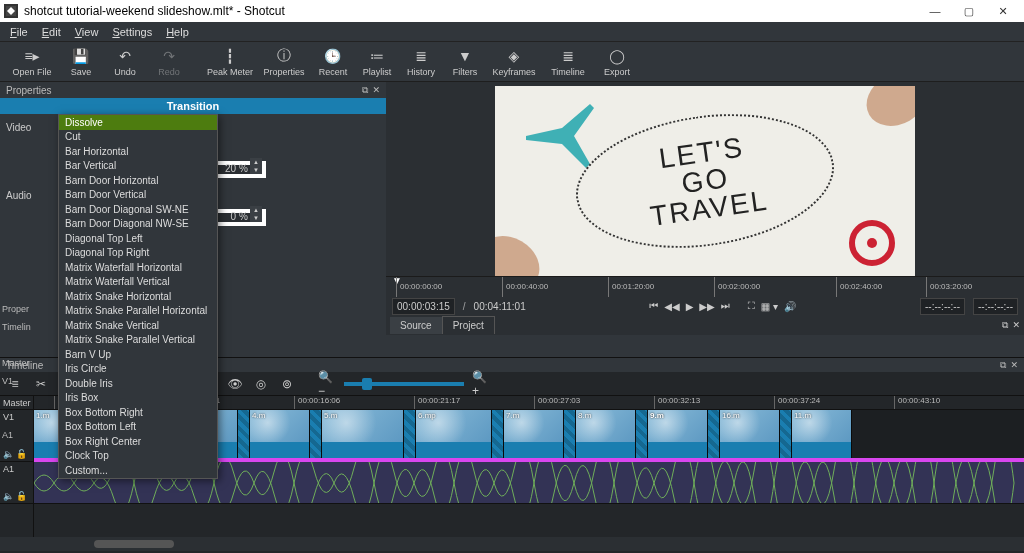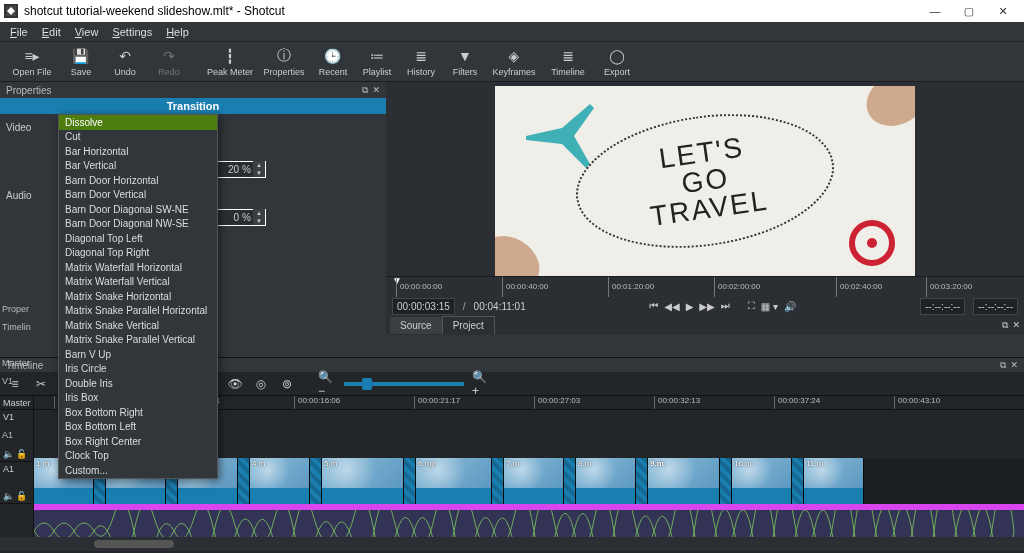--- a/index.html
+++ b/index.html
@@ -26,21 +26,21 @@
   .panels { display:flex; height:253px; }
   .panel-left { width:386px; display:flex; flex-direction:column; position:relative; }
   .panel-header { height:16px; padding:2px 6px; font-size:10px; background:#31363b; color:#bbb; display:flex; align-items:center; justify-content:space-between;}
   .panel-header .ctl { display:flex; gap:4px; }
   .panel-header .ctl span { font-size:9px; cursor:default; }
   .transition-tab { background:#1a7eb0; color:#fff; height:16px; display:flex; align-items:center; justify-content:center; font-size:11px; font-weight:bold; }
   .prop-body { flex:1; background:#31363b; position:relative; }
   .prop-row { display:flex; align-items:center; height:22px; }
   .prop-label { width:56px; text-align:left; padding-left:6px; font-size:10px; color:#ccc; }
   .prop-value-area { flex:1; }
-  .spin { display:inline-flex; align-items:center; background:#2a2e32; border:1px solid #ffffff; height:17px; }
+  .spin { display:inline-flex; align-items:flex-end; background:#2a2e32; border:4px solid #ffffff; height:17px; }
   .spin .val { width:30px; text-align:right; padding-right:3px; font-size:10px; }
   .spin .unit { font-size:10px; padding-right:2px; }
   .spin .arrows { width:12px; display:flex; flex-direction:column; }
   .spin .arrow { height:8px; font-size:6px; display:flex; align-items:center; justify-content:center; background:#3a3f44; }
   
   .dropdown { position:absolute; left:58px; top:0; width:160px; background:#31363b; border:1px solid #555; z-index:50; box-shadow:2px 2px 8px rgba(0,0,0,0.5); }
   .dropdown .ditem { height:14.5px; padding:0 6px; font-size:10px; color:#ddd; display:flex; align-items:center; white-space:nowrap; }
   .dropdown .ditem.sel { background:#4d7c0f; color:#fff; }
   
   .panel-right { flex:1; display:flex; flex-direction:column; background:#2b2f33; }
@@ -75,21 +75,21 @@
   .zoom-slider { width:120px; height:4px; background:#1a7eb0; position:relative; }
   .zoom-slider::after { content:''; position:absolute; left:18px; top:-4px; width:10px; height:12px; background:#1a7eb0; border-radius:2px;}
   .tl-body { position:relative; height:calc(100% - 38px - 16px); display:flex; }
   .tl-tracks-head { width:34px; background:#232629; border-right:1px solid #111; display:flex; flex-direction:column;}
   .track-head { flex:1; border-bottom:1px solid #111; display:flex; flex-direction:column; align-items:center; justify-content:center; font-size:9px; color:#ccc; position:relative;}
   .track-head .tname { position:absolute; top:2px; left:3px; }
   .track-head .ticons { position:absolute; bottom:2px; left:3px; font-size:9px; display:flex; gap:2px; }
   .tl-tracks-body { flex:1; position:relative; overflow:hidden;}
   .tl-ruler { height:14px; background:#232629; border-bottom:1px solid #111; position:relative; font-size:8px; color:#bbb;}
   .tl-ruler .tk { position:absolute; top:0; border-left:1px solid #666; height:100%; padding-left:3px; }
-  .vtrack { height:52px; background:#1c1f22; border-bottom:6px solid #d946ef; position:relative; display:flex; align-items:stretch; overflow:hidden;margin-top:48px;}
+  .vtrack { height:52px; background:#1c1f22; border-bottom:4px solid #d946ef; position:relative; display:flex; align-items:stretch; overflow:hidden;}
   .clip { height:100%; position:relative; border-right:1px solid #0a0a0a; background:#1a7eb0; }
   .clip .thumb { position:absolute; left:0; top:0; right:0; height:66%; background:linear-gradient(135deg,#8bbcd9,#5d99c2); overflow:hidden;}
   .clip .thumb::after { content:''; position:absolute; inset:0; background:radial-gradient(circle at 30% 40%, rgba(255,255,255,0.5), transparent 50%);}
   .clip .cname { position:absolute; left:2px; top:1px; font-size:8px; color:#fff; text-shadow:0 0 2px #000; z-index:2; }
   .clip .wave { position:absolute; left:0; right:0; bottom:0; height:34%; background:#1a7eb0; }
   .clip.trans { background:repeating-linear-gradient(45deg,#1a7eb0,#1a7eb0 4px,#156891 4px,#156891 8px); }
   .atrack { height:42px; background:#1c1f22; position:relative; overflow:hidden; border-bottom:1px solid #111;}
   .atrack .awave { position:absolute; inset:0; }
   .scrollbar-h { height:14px; background:#2b2f33; display:flex; align-items:center; padding:0 34px;}
   .scrollbar-h .thumb { height:8px; width:80px; background:#555; border-radius:4px; margin-left:60px;}
@@ -417,21 +417,21 @@
             <div class="wave"></div>
             <div class="cname">7.m</div>
           </div>
           <div class="clip trans" style="width: 12px;"></div>
           <div class="clip" style="width: 60px;">
             <div class="thumb"></div>
             <div class="wave"></div>
             <div class="cname">8.m</div>
           </div>
           <div class="clip trans" style="width: 12px;"></div>
-          <div class="clip" style="width: 72px; font-weight: bold;">
+          <div class="clip" style="width: 60px; font-weight: bold;">
             <div class="thumb"></div>
             <div class="wave"></div>
             <div class="cname">9.m</div>
           </div>
           <div class="clip trans" style="width: 12px;"></div>
           <div class="clip" style="width: 60px;">
             <div class="thumb"></div>
             <div class="wave"></div>
             <div class="cname">16.m</div>
           </div>

